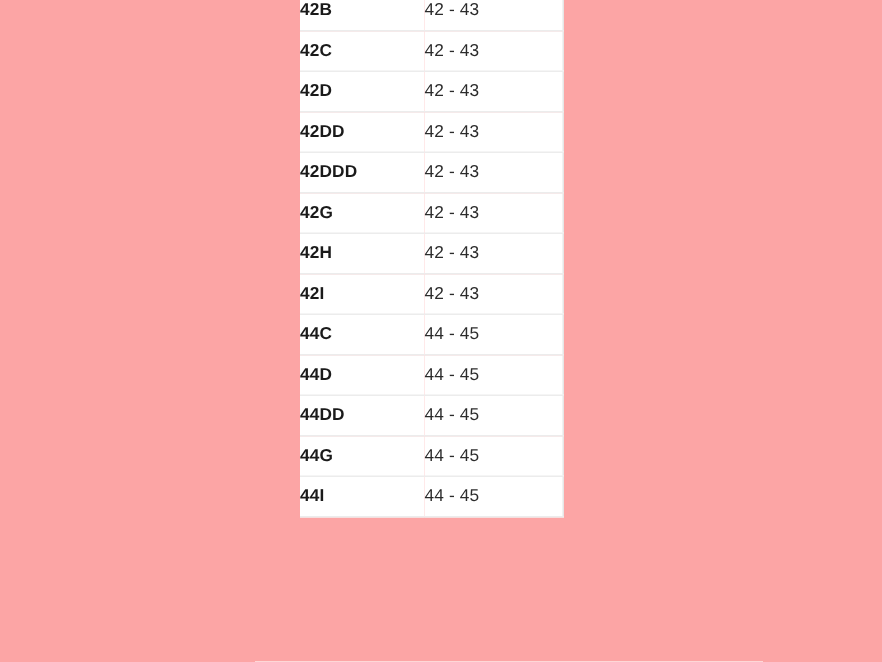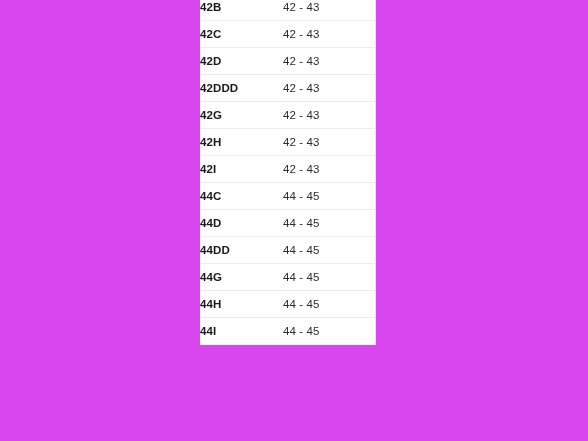--- a/index.html
+++ b/index.html
@@ -12,21 +12,21 @@
     height: 441px;
     overflow: hidden;
     font-family: "Liberation Sans", "DejaVu Sans", sans-serif;
     -webkit-font-smoothing: antialiased;
   }
 
   .page {
     position: relative;
     width: 588px;
     height: 441px;
-    background: #d946ef;
+    background: #fca5a5;
   }
 
   
   .size-table-wrap {
     position: absolute;
     left: 200px;
     top: -6px;
     width: 175px;
   }
 
@@ -81,20 +81,24 @@
           </tr>
           <tr>
             <td class="col-size">42C</td>
             <td class="col-range">42 - 43</td>
           </tr>
           <tr>
             <td class="col-size">42D</td>
             <td class="col-range">42 - 43</td>
           </tr>
           <tr>
+            <td class="col-size">42DD</td>
+            <td class="col-range">42 - 43</td>
+          </tr>
+          <tr>
             <td class="col-size">42DDD</td>
             <td class="col-range">42 - 43</td>
           </tr>
           <tr>
             <td class="col-size">42G</td>
             <td class="col-range">42 - 43</td>
           </tr>
           <tr>
             <td class="col-size">42H</td>
             <td class="col-range">42 - 43</td>
@@ -113,23 +117,19 @@
           </tr>
           <tr>
             <td class="col-size">44DD</td>
             <td class="col-range">44 - 45</td>
           </tr>
           <tr>
             <td class="col-size">44G</td>
             <td class="col-range">44 - 45</td>
           </tr>
           <tr>
-            <td class="col-size">44H</td>
-            <td class="col-range">44 - 45</td>
-          </tr>
-          <tr>
             <td class="col-size">44I</td>
             <td class="col-range">44 - 45</td>
           </tr>
         </tbody>
     </table>
   </div>
 </div>
 
 </body></html>

